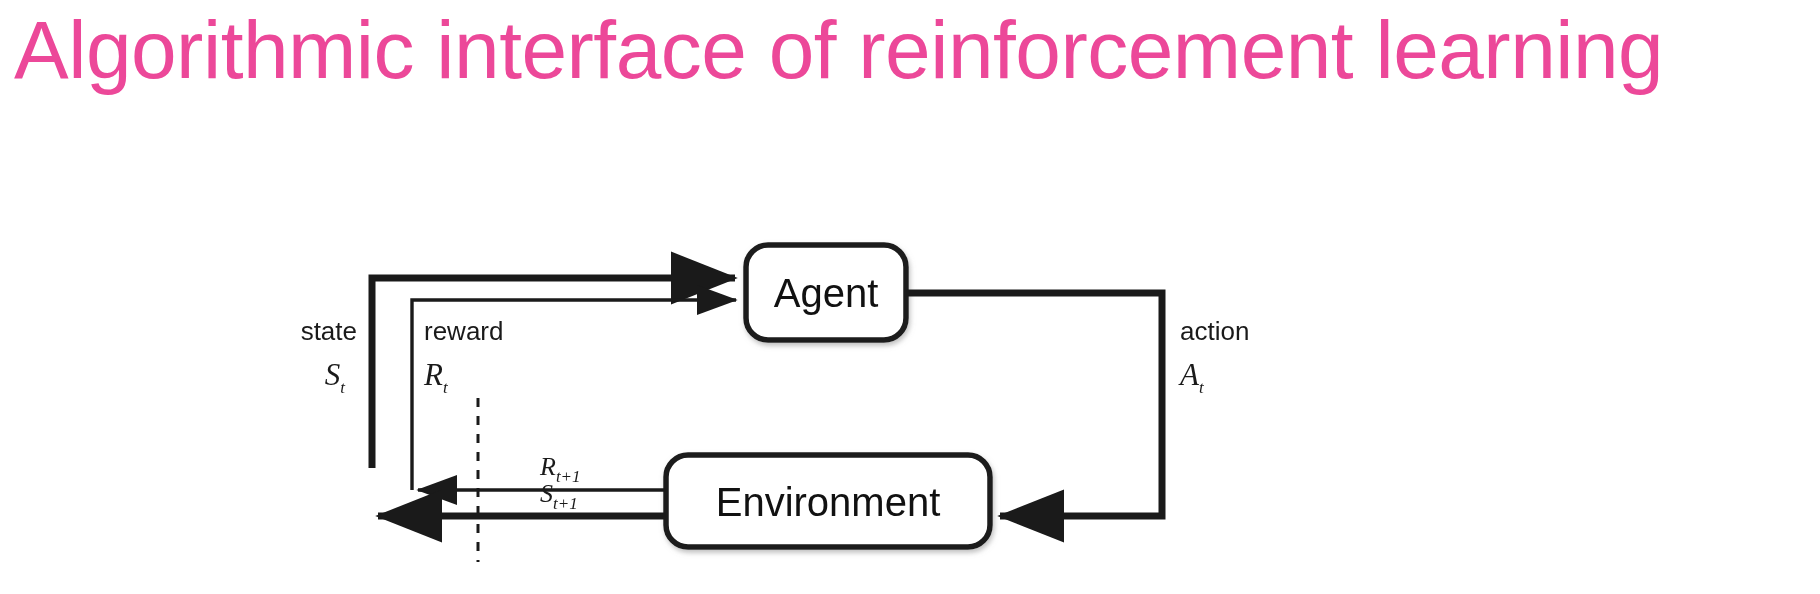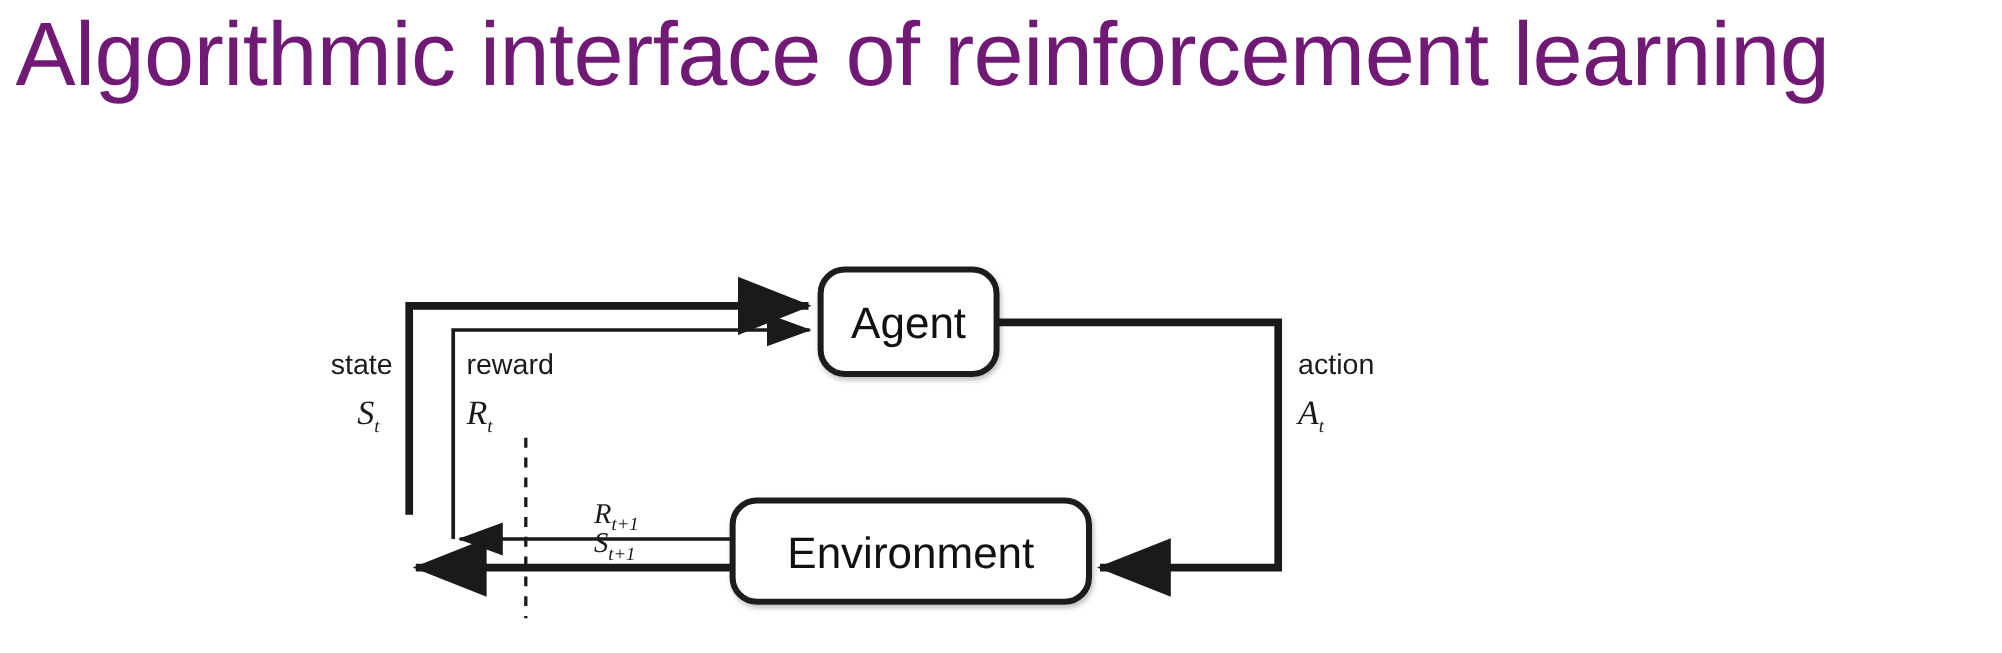--- a/index.html
+++ b/index.html
@@ -26,21 +26,21 @@
   #slide-title {
     position: absolute;
     left: 14px;
     top: 4px;
     width: 1800px;
     font-family: "Liberation Sans", sans-serif;
     font-weight: 300;
     font-size: 82px;
     line-height: 1.12;
     letter-spacing: -0.5px;
-    color: #701a75;
+    color: #ec4899;
     white-space: nowrap;
   }
 
   #diagram-wrap {
     position: absolute;
     left: 0px;
     top: 150px;
     width: 1820px;
     height: 440px;
   }

